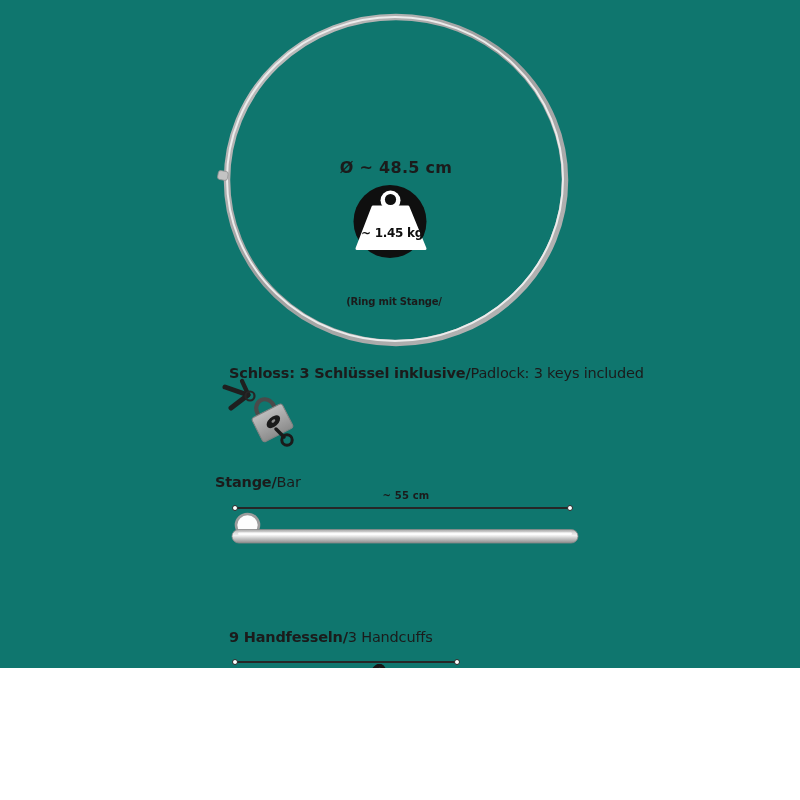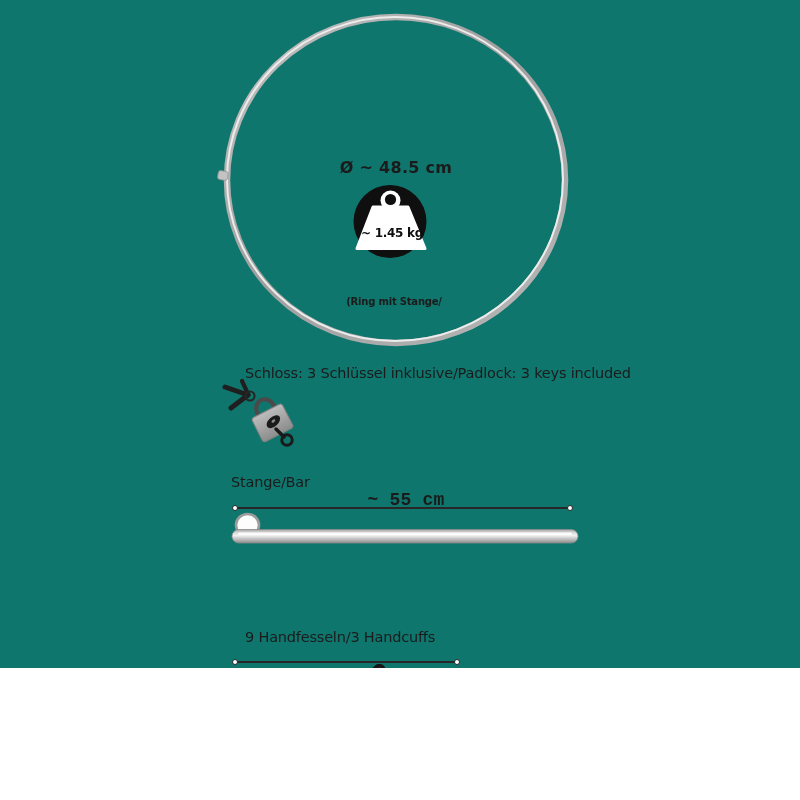--- a/index.html
+++ b/index.html
@@ -11,24 +11,24 @@
     font-family: "DejaVu Sans", "Liberation Sans", sans-serif;
     color: #1b1b1b;
     overflow: hidden;
   }
   .lbl { position: absolute; white-space: nowrap; letter-spacing: -0.2px; }
   .bold { font-weight: 700; }
   .center { text-align: center; }
 
   
   .title { font-size: 14.5px; }
-  .title .b { font-weight: 400; margin-left: 16px; }
+  .title .b { font-weight: 700; }
 
   
-  .dim-label { font-size: 18px; font-weight: 700; letter-spacing: 0.2px; font-family: Liberation Mono, monospace; }
+  .dim-label { font-size: 10px; font-weight: 700; letter-spacing: 0.2px; }
 
   
   .dim-h { position: absolute; height: 0; border-top: 2px solid #272727; }
   .dim-h::before, .dim-h::after {
     content: ""; position: absolute; top: -4.5px;
     width: 4px; height: 4px; border: 1.6px solid #272727;
     border-radius: 50%; background: #ffffff;
   }
   .dim-h::before { left: -2px; }
   .dim-h::after  { right: -2px; }

